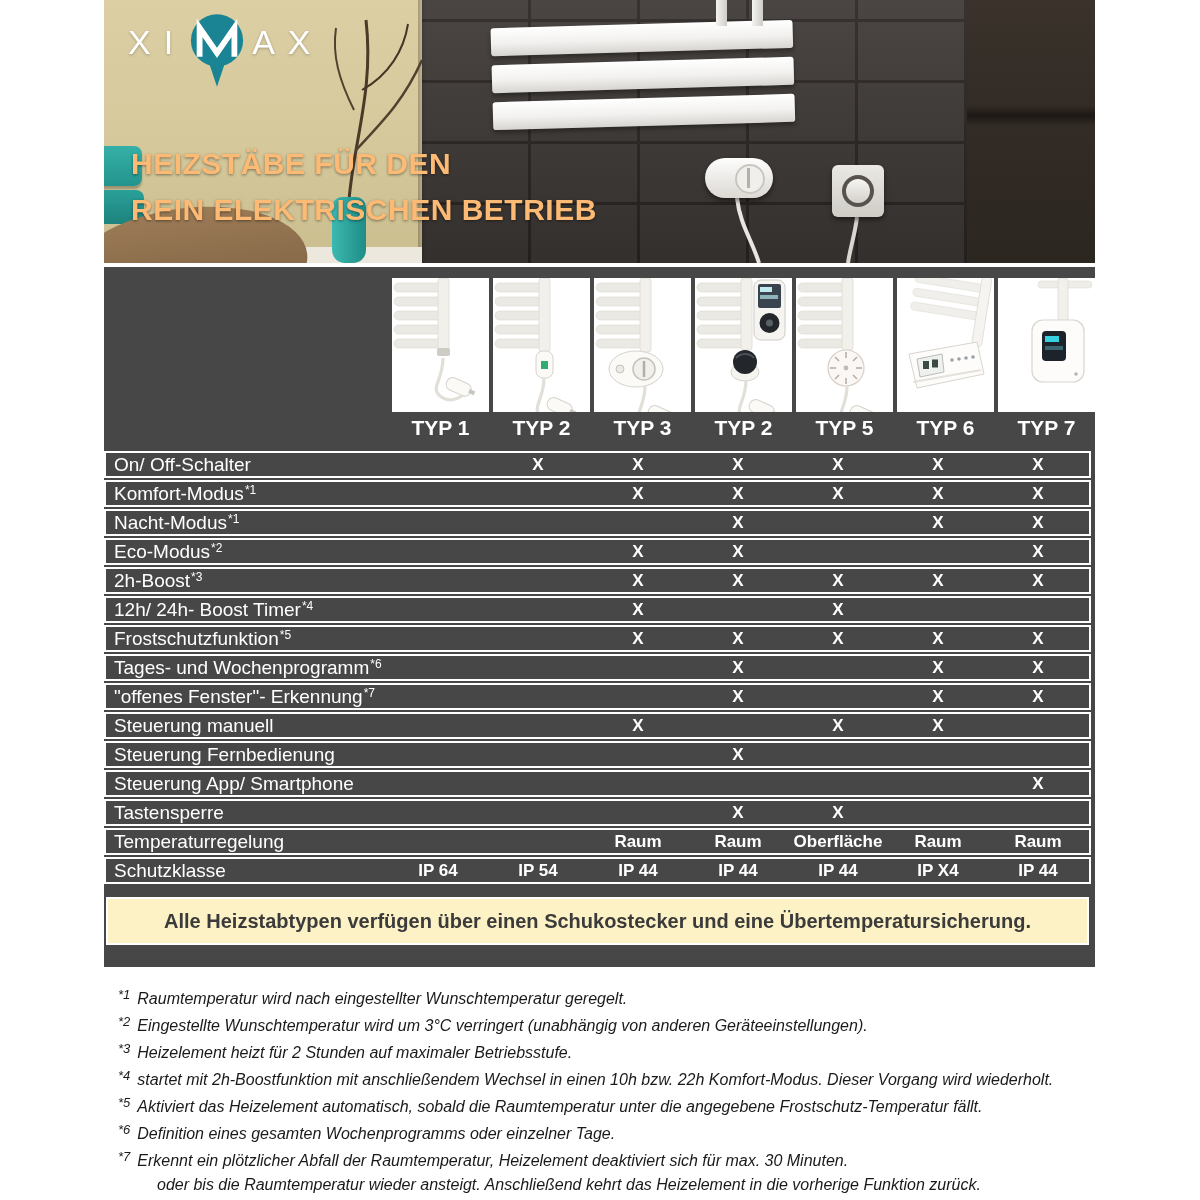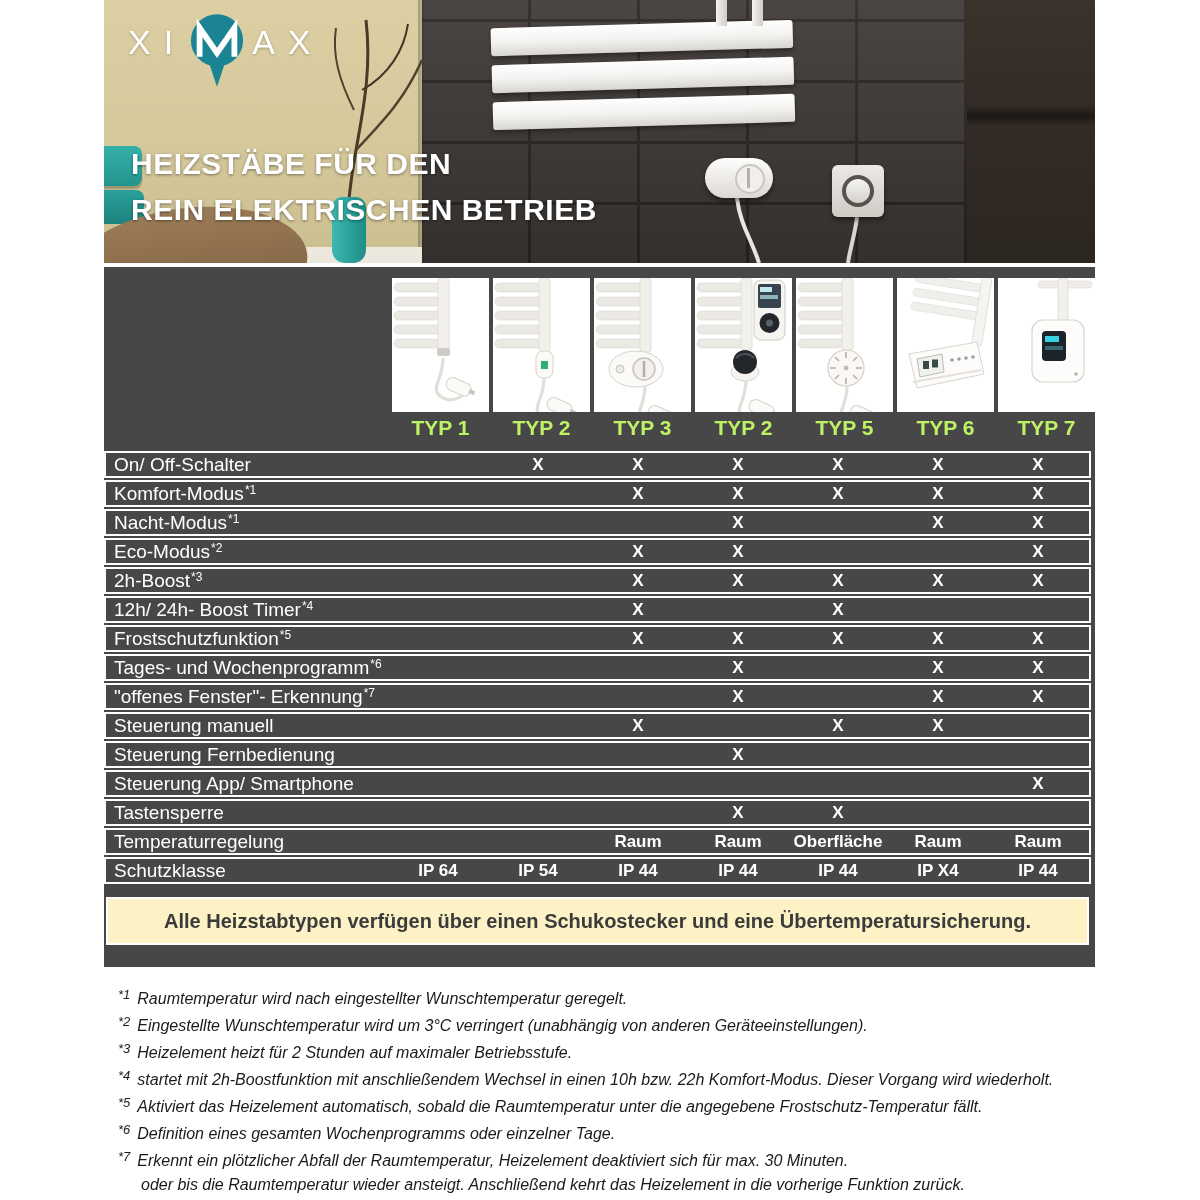--- a/index.html
+++ b/index.html
@@ -42,45 +42,45 @@
       background:linear-gradient(180deg,#ebe9e5,#cfccc6);box-shadow:0 3px 5px rgba(0,0,0,.45);}
   .hero-socket .hole{position:absolute;left:10px;top:10px;width:32px;height:32px;border-radius:50%;background:#57524d;}
   .hero-socket .plug{position:absolute;left:14px;top:14px;width:24px;height:24px;border-radius:50%;
       background:linear-gradient(180deg,#f6f5f2,#d4d1cb);}
   .hero svg.decor{position:absolute;left:0;top:0;}
 
   .logo{position:absolute;left:24px;top:12px;display:flex;align-items:flex-start;color:#fff;
         font-size:34px;letter-spacing:13px;line-height:60px;text-shadow:0 1px 3px rgba(0,0,0,.25);}
   .eyebrow{position:absolute;left:27px;top:110px;color:#fff;font-weight:bold;font-size:24px;
         letter-spacing:.5px;border-bottom:3px solid #fff;padding-bottom:3px;text-shadow:0 1px 3px rgba(0,0,0,.4);}
-  .title{position:absolute;left:27px;color:#ffffff;font-weight:bold;font-size:30px;letter-spacing:.5px;
+  .title{position:absolute;left:27px;color:#fdba74;font-weight:bold;font-size:30px;letter-spacing:.5px;
         text-shadow:0 1px 3px rgba(0,0,0,.45);}
   .title.l1{top:147px}.title.l2{top:193px}
 
   
   .panel{position:absolute;left:104px;top:267px;width:991px;height:700px;background:#474747;}
   .cards{position:absolute;left:288px;top:11px;display:flex;gap:4px;}
   .card{width:97px;height:134px;background:#fff;position:relative;overflow:hidden;}
   .typ-row{position:absolute;left:288px;top:149px;display:flex;gap:4px;}
-  .typ{width:97px;text-align:center;color:#bef264;font-weight:bold;font-size:21px;}
+  .typ{width:97px;text-align:center;color:#ffffff;font-weight:bold;font-size:21px;}
   .rows{position:absolute;left:0;top:184px;width:987px;}
   .frow{display:flex;align-items:center;height:23px;border:2px solid #fff;margin-bottom:2px;background:#474747;box-sizing:content-box;}
   .frow .lbl{flex:0 0 282px;box-sizing:border-box;padding-left:8px;color:#fff;font-size:19px;white-space:nowrap;}
   .frow .lbl .sup{font-size:12px;position:relative;top:-6px;margin-left:1px;}
   .frow .cell{flex:0 0 100px;text-align:center;color:#fff;font-weight:bold;font-size:17px;white-space:nowrap;}
   .banner{position:absolute;left:2px;top:630px;width:979px;height:44px;border:2px solid #fff;
       background:#fcf2c6;display:flex;align-items:center;justify-content:center;
       color:#3b3b3b;font-weight:bold;font-size:20px;}
 
   
   .footnotes{position:absolute;left:118px;top:989px;width:985px;color:#1a1a1a;
       font-style:italic;font-size:16px;}
   .fn{margin-bottom:7px;line-height:19px;}
   .fn .mk{font-size:13px;position:relative;top:-5px;margin-right:7px;}
-  .fn .cont{margin-left:23px;margin-top:4px;}
+  .fn .cont{margin-left:39px;margin-top:4px;}
 </style>
 </head>
 <body>
 
 <div class="page">
 
   <div class="hero">
     <div class="hero-left"></div>
     <div class="hero-stone"></div>
     <div class="hero-cabinet"></div>

